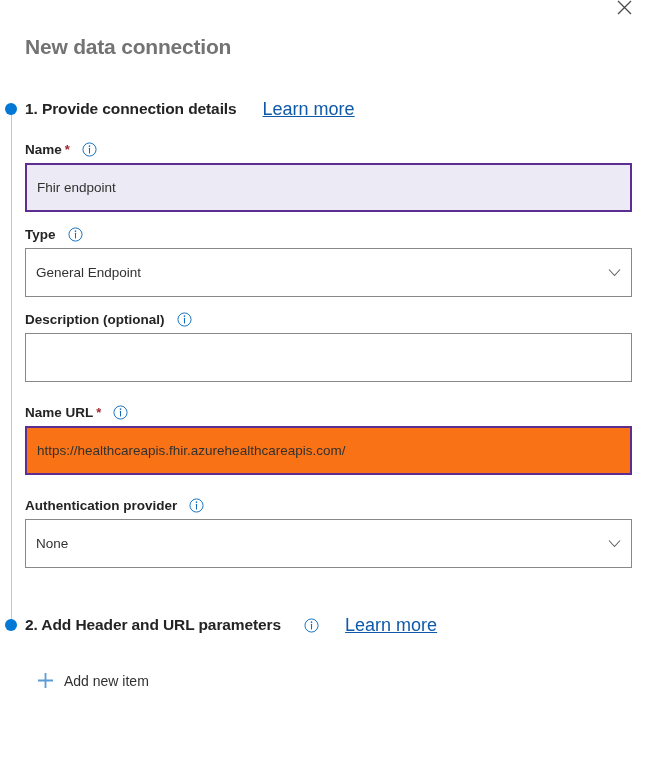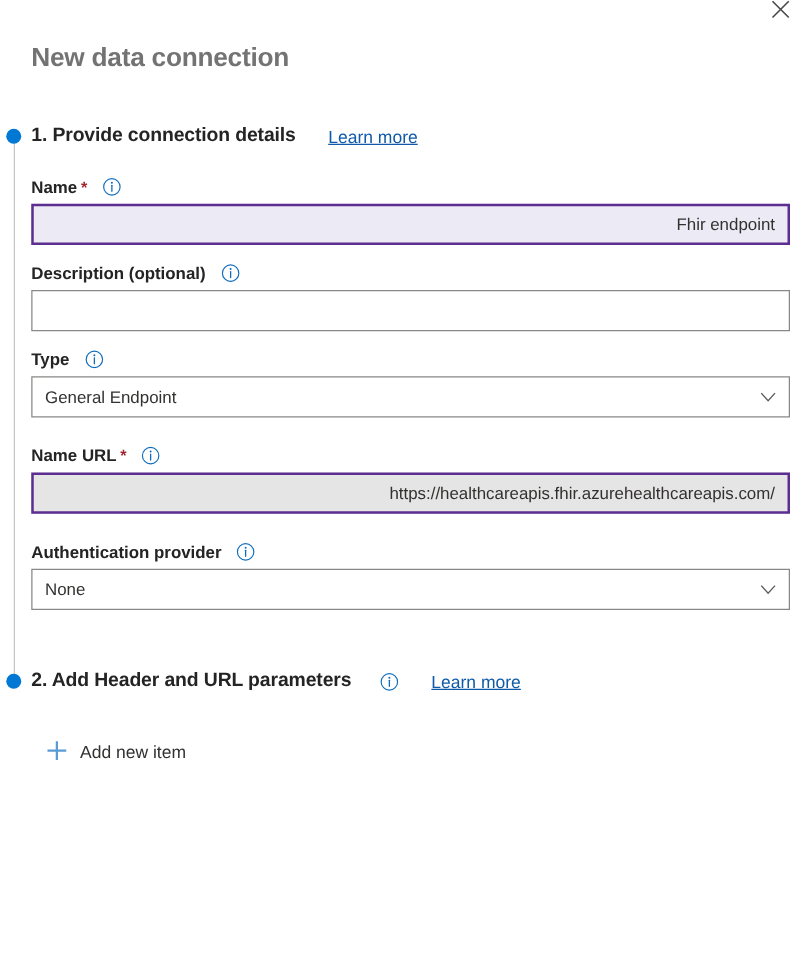--- a/index.html
+++ b/index.html
@@ -84,21 +84,21 @@
     height: 22px;
   }
   .step-title {
     font-size: 15.5px;
     font-weight: bold;
     color: #242424;
     white-space: nowrap;
     letter-spacing: -0.1px;
   }
   .learn-more {
-    font-size: 14px;
+    font-size: 18px;
     color: #0f5aa8;
     text-decoration: underline;
     cursor: pointer;
     white-space: nowrap;
     margin-left: 5px;
   }
 
   
   .step-body {
     padding-top: 19px;
@@ -127,40 +127,39 @@
   .info-icon {
     margin-left: 12px;
     display: inline-flex;
     align-items: center;
     cursor: pointer;
   }
   .info-icon svg { display: block; }
 
   .control {
     width: 607px;
-    height: 33px;
+    height: 49px;
     border: 1px solid #8a8886;
     background: #ffffff;
     font-size: 13.5px;
     color: #323130;
     padding: 0 10px;
     font-family: "Liberation Sans", sans-serif;
     display: flex;
     align-items: center;
     outline: none;
-    text-align: right;
   }
   input.control { line-height: normal; }
   .control.focused {
     border: 2px solid #5c2e91;
     background: #eceaf5;
   }
   .control.outlined {
     border: 2px solid #5c2e91;
-    background: #e5e5e5;
+    background: #f97316;
   }
   .select-wrap {
     position: relative;
     width: 607px;
   }
   .select-wrap .control { width: 100%; padding-right: 34px; }
   .chevron {
     position: absolute;
     right: 11px;
     top: 50%;
@@ -223,51 +222,51 @@
               <circle cx="8" cy="4.4" r="0.85" fill="#0f6cbd"></circle>
               <path d="M8 6.7 V11.8" stroke="#0f6cbd" stroke-width="1.1" stroke-linecap="round"></path>
             </svg>
           </span>
         </div>
         <input class="control focused" type="text" value="Fhir endpoint" style="">
       </div>
 
       <div class="field">
         <div class="field-label">
-          <span>Description (optional)</span>
-          <span class="info-icon">
-            <svg width="15" height="15" viewBox="0 0 16 16" aria-hidden="true">
-              <circle cx="8" cy="8" r="7" fill="none" stroke="#0f6cbd" stroke-width="1"></circle>
-              <circle cx="8" cy="4.4" r="0.85" fill="#0f6cbd"></circle>
-              <path d="M8 6.7 V11.8" stroke="#0f6cbd" stroke-width="1.1" stroke-linecap="round"></path>
-            </svg>
-          </span>
-        </div>
-        <input class="control" type="text" value="" style="">
-      </div>
-
-      <div class="field">
-        <div class="field-label">
           <span>Type</span>
           <span class="info-icon">
             <svg width="15" height="15" viewBox="0 0 16 16" aria-hidden="true">
               <circle cx="8" cy="8" r="7" fill="none" stroke="#0f6cbd" stroke-width="1"></circle>
               <circle cx="8" cy="4.4" r="0.85" fill="#0f6cbd"></circle>
               <path d="M8 6.7 V11.8" stroke="#0f6cbd" stroke-width="1.1" stroke-linecap="round"></path>
             </svg>
           </span>
         </div>
         <div class="select-wrap">
           <div class="control">General Endpoint</div>
           <span class="chevron">
             <svg width="13" height="9" viewBox="0 0 13 9" aria-hidden="true">
               <path d="M1 1 L6.5 7 L12 1" stroke="#605e5c" stroke-width="1.1" fill="none"></path>
             </svg>
           </span>
         </div>
+      </div>
+
+      <div class="field">
+        <div class="field-label">
+          <span>Description (optional)</span>
+          <span class="info-icon">
+            <svg width="15" height="15" viewBox="0 0 16 16" aria-hidden="true">
+              <circle cx="8" cy="8" r="7" fill="none" stroke="#0f6cbd" stroke-width="1"></circle>
+              <circle cx="8" cy="4.4" r="0.85" fill="#0f6cbd"></circle>
+              <path d="M8 6.7 V11.8" stroke="#0f6cbd" stroke-width="1.1" stroke-linecap="round"></path>
+            </svg>
+          </span>
+        </div>
+        <input class="control" type="text" value="" style="">
       </div>
 
       <div class="field gap-above">
         <div class="field-label">
           <span>Name URL</span>
           <span class="req-star">*</span>
           <span class="info-icon">
             <svg width="15" height="15" viewBox="0 0 16 16" aria-hidden="true">
               <circle cx="8" cy="8" r="7" fill="none" stroke="#0f6cbd" stroke-width="1"></circle>
               <circle cx="8" cy="4.4" r="0.85" fill="#0f6cbd"></circle>

